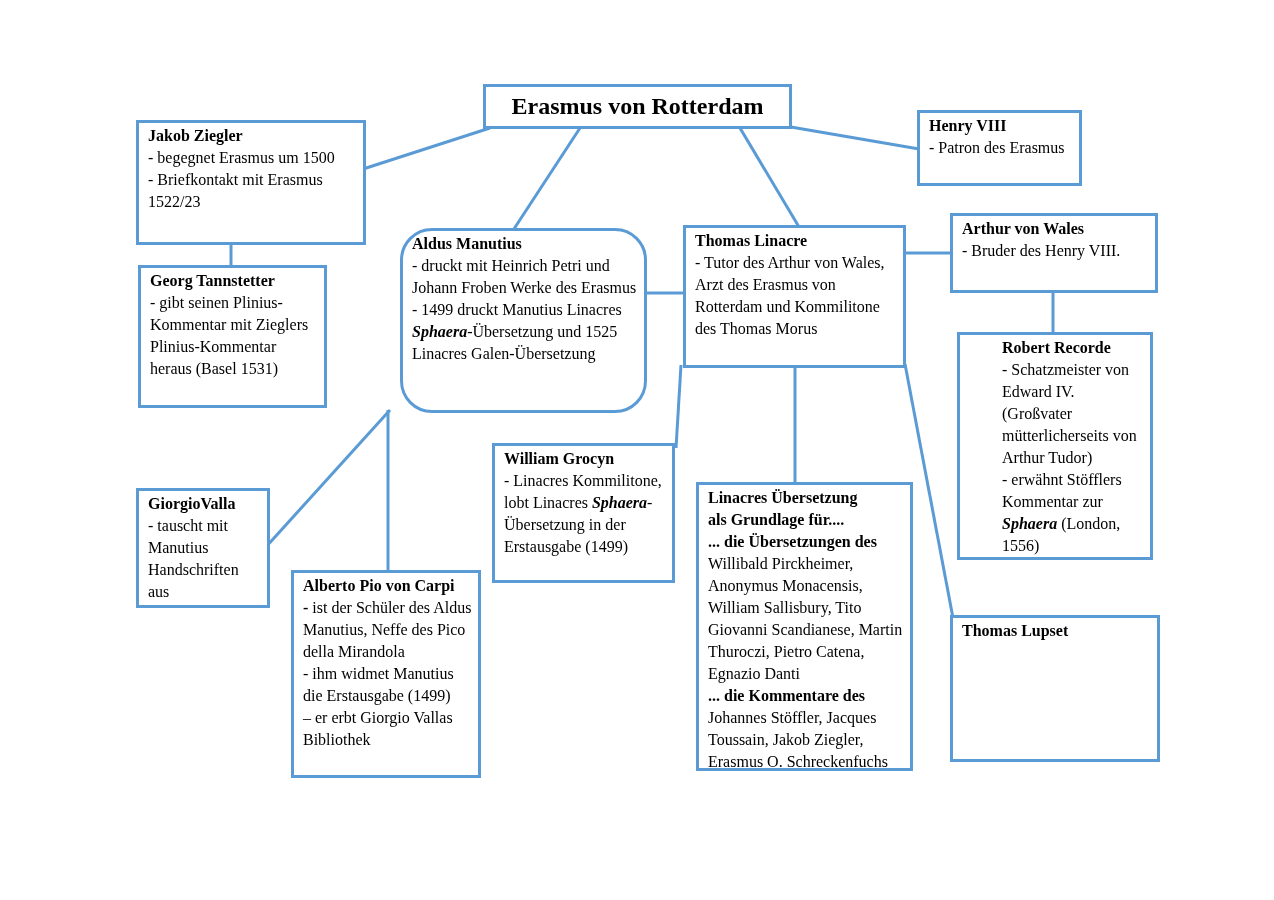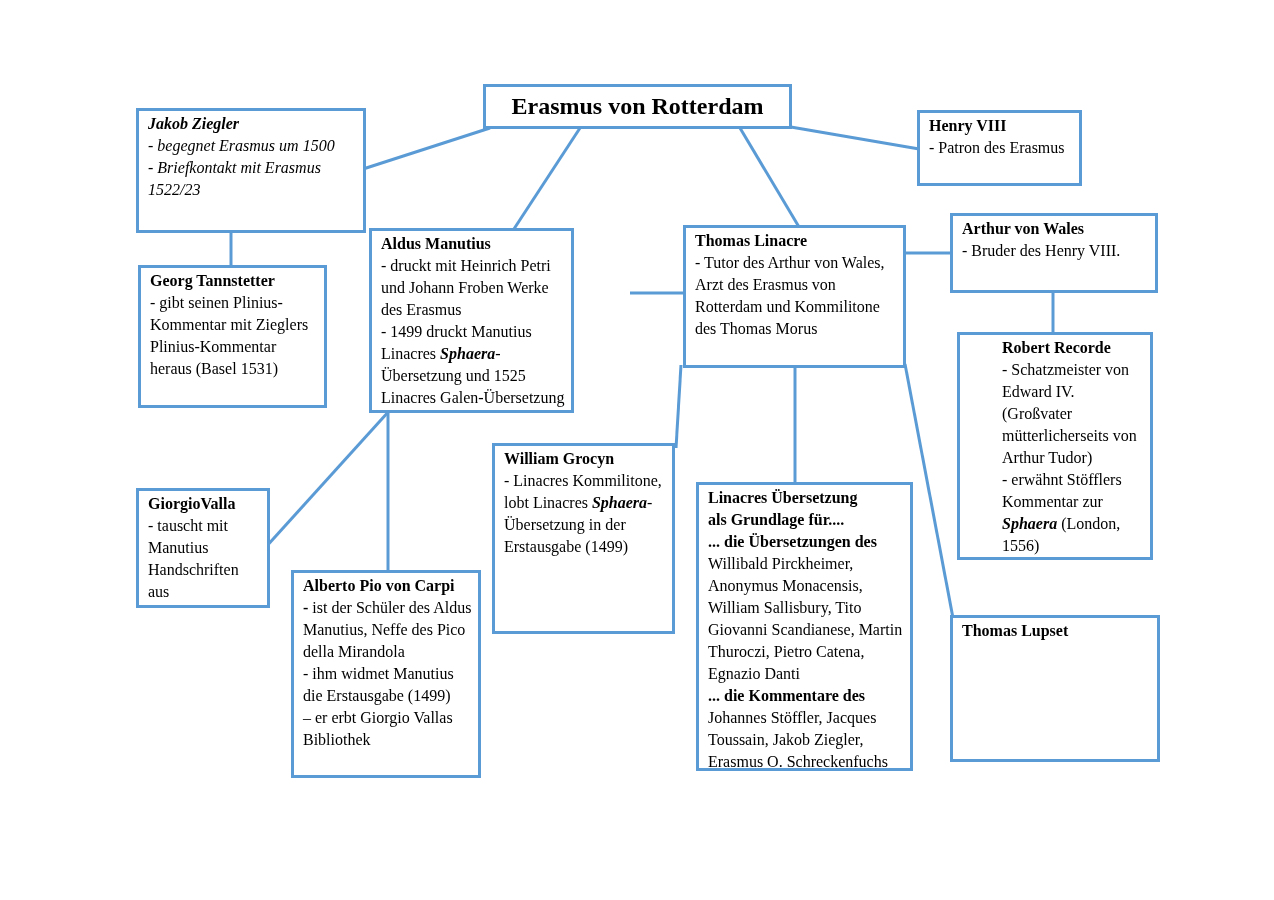--- a/index.html
+++ b/index.html
@@ -21,29 +21,29 @@
     font-size:16px;line-height:22px;
   }
   .node-title{font-weight:bold;}
   .node-body .b{font-weight:bold;}
   .node-body .i{font-style:italic;font-weight:bold;}
   .node--erasmus{
     left:483px;top:84px;width:309px;height:45px;
     text-align:center;padding:2px 4px;
   }
   .node--erasmus .node-title{font-size:24px;line-height:35px;}
-  .node--jakob-ziegler{left:136px;top:108px;width:230px;height:125px;font-style:italic;}
+  .node--jakob-ziegler{left:136px;top:120px;width:230px;height:125px;}
   .node--henry-viii{left:917px;top:110px;width:165px;height:76px;}
   .node--georg-tannstetter{left:138px;top:265px;width:189px;height:143px;}
-  .node--aldus-manutius{left:369px;top:228px;width:205px;height:185px;}
+  .node--aldus-manutius{left:400px;top:228px;width:247px;height:185px;border-radius:32px;}
   .node--thomas-linacre{left:683px;top:225px;width:223px;height:143px;}
   .node--arthur-von-wales{left:950px;top:213px;width:208px;height:80px;}
   .node--robert-recorde{left:957px;top:332px;width:196px;height:228px;padding-left:42px;}
   .node--giorgio-valla{left:136px;top:488px;width:134px;height:120px;}
-  .node--william-grocyn{left:492px;top:443px;width:183px;height:191px;}
+  .node--william-grocyn{left:492px;top:443px;width:183px;height:140px;}
   .node--alberto-pio{left:291px;top:570px;width:190px;height:208px;}
   .node--linacres-uebersetzung{left:696px;top:482px;width:217px;height:289px;}
   .node--thomas-lupset{left:950px;top:615px;width:210px;height:147px;}
 </style>
 </head>
 <body>
 
 <div id="canvas">
 
   <svg id="edges" width="1274" height="900" viewBox="0 0 1274 900">

